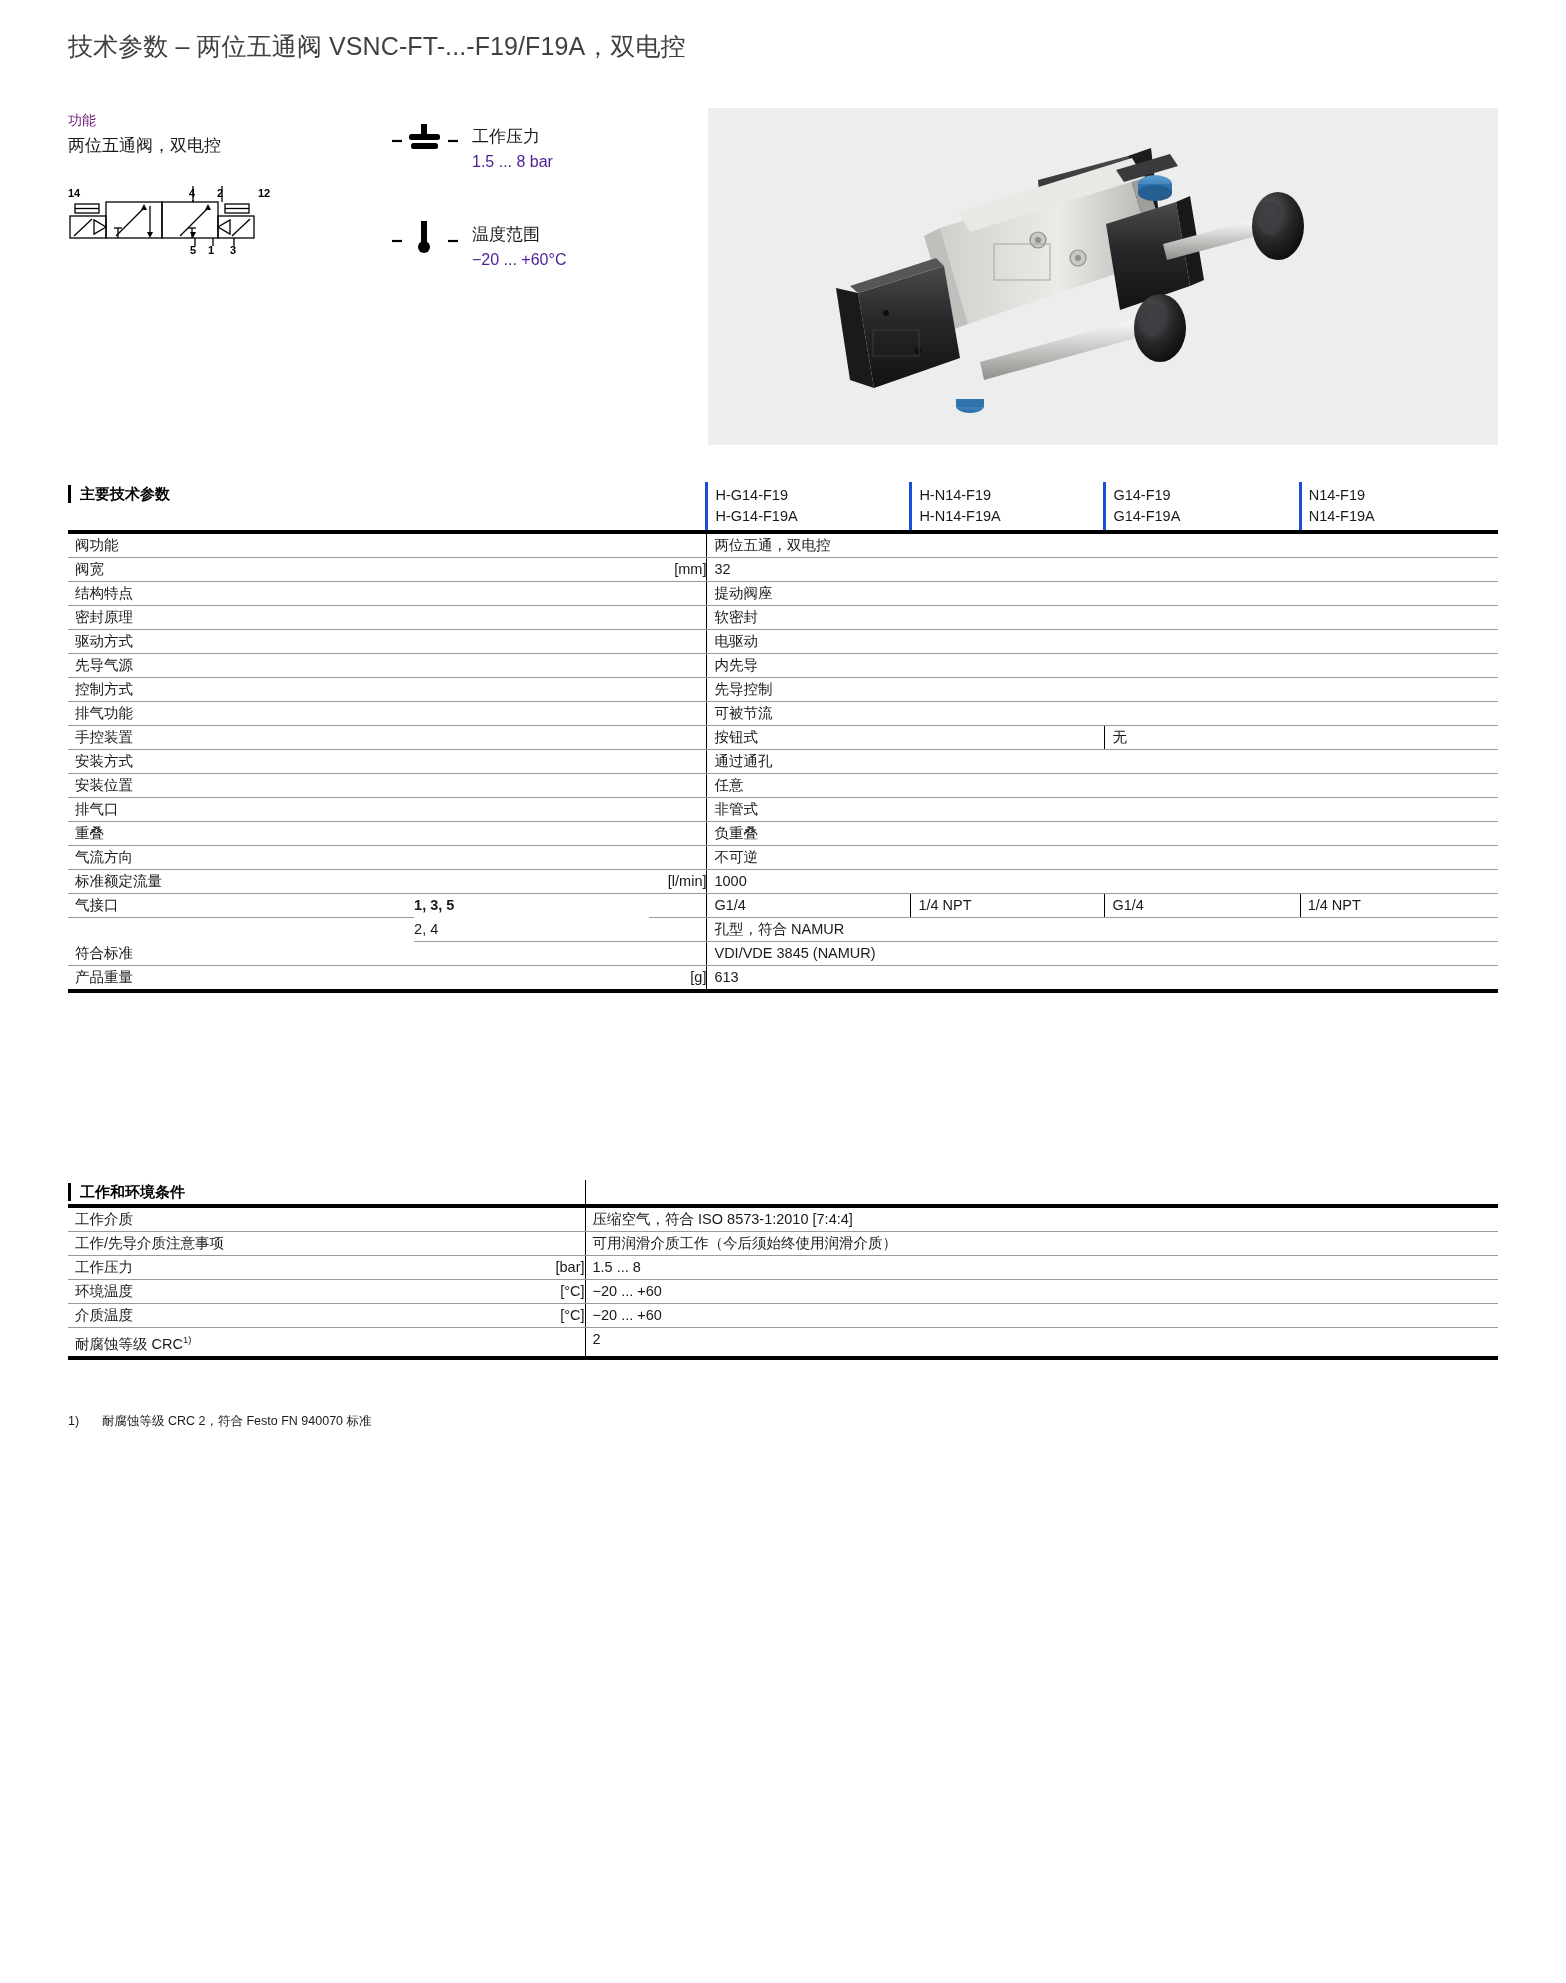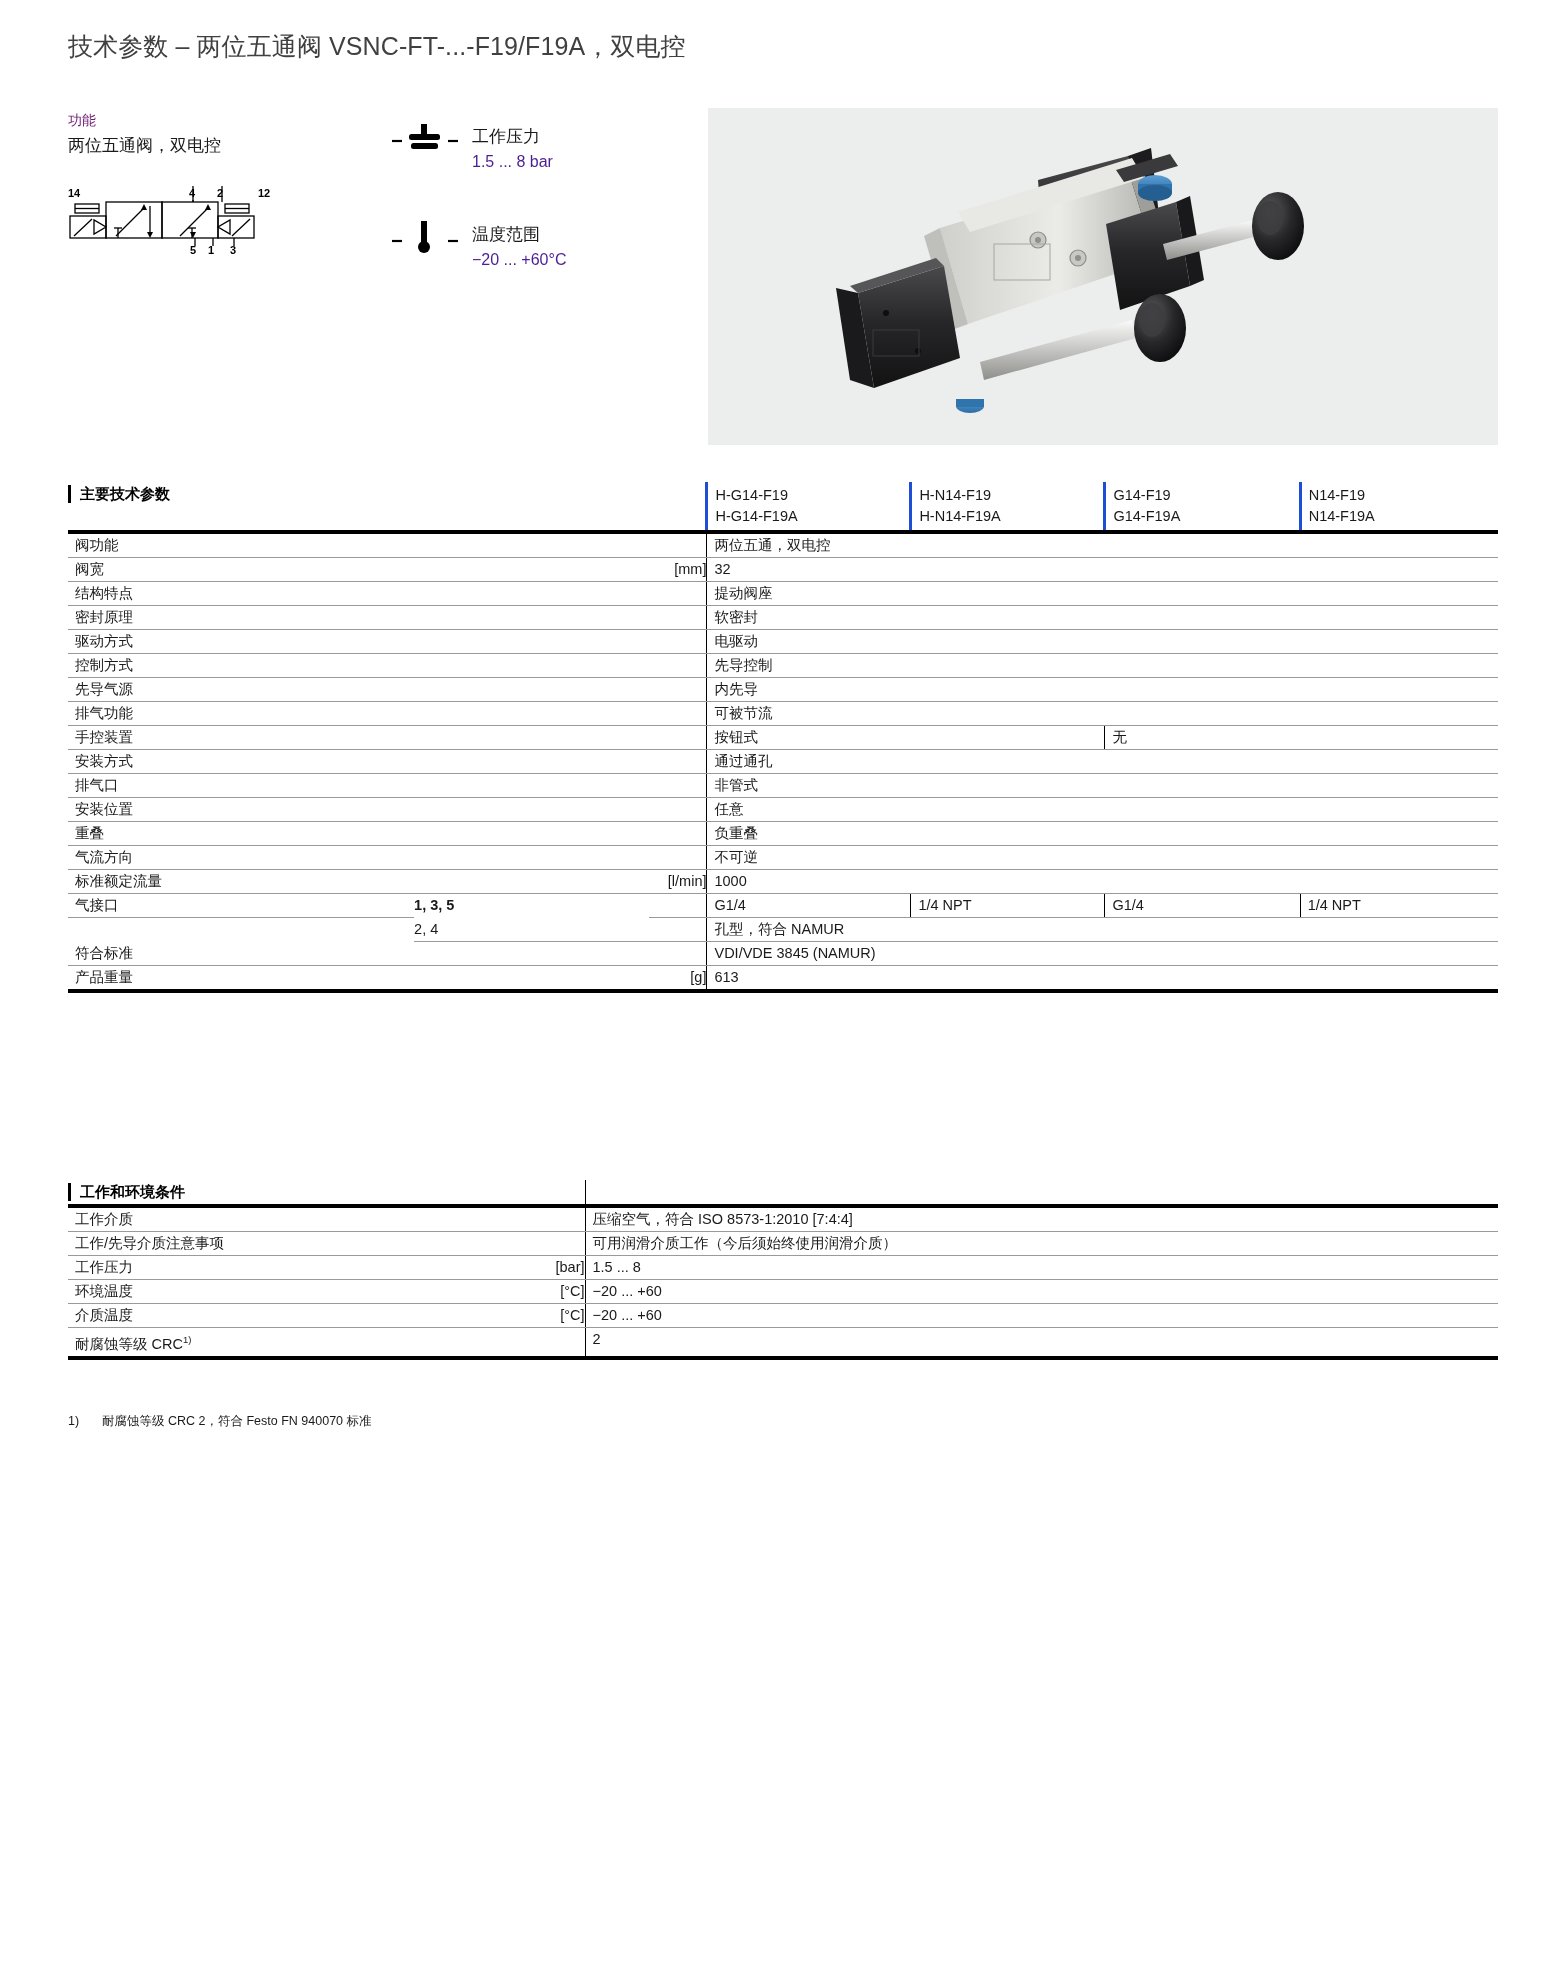--- a/index.html
+++ b/index.html
@@ -413,30 +413,30 @@
             <td class="unit"></td>
             <td class="vcol" colspan="4">软密封</td>
           </tr>
           <tr class="row">
             <td>驱动方式</td>
             <td></td>
             <td class="unit"></td>
             <td class="vcol" colspan="4">电驱动</td>
           </tr>
           <tr class="row">
+            <td>先导气源</td>
+            <td></td>
+            <td class="unit"></td>
+            <td class="vcol" colspan="4">内先导</td>
+          </tr>
+          <tr class="row">
             <td>控制方式</td>
             <td></td>
             <td class="unit"></td>
             <td class="vcol" colspan="4">先导控制</td>
-          </tr>
-          <tr class="row">
-            <td>先导气源</td>
-            <td></td>
-            <td class="unit"></td>
-            <td class="vcol" colspan="4">内先导</td>
           </tr>
           <tr class="row">
             <td>排气功能</td>
             <td></td>
             <td class="unit"></td>
             <td class="vcol" colspan="4">可被节流</td>
           </tr>
           <tr class="row">
             <td>手控装置</td>
             <td></td>
@@ -444,30 +444,30 @@
             <td class="vcol" colspan="2">按钮式</td>
             <td class="vcol" colspan="2">无</td>
           </tr>
           <tr class="row">
             <td>安装方式</td>
             <td></td>
             <td class="unit"></td>
             <td class="vcol" colspan="4">通过通孔</td>
           </tr>
           <tr class="row">
+            <td>安装位置</td>
+            <td></td>
+            <td class="unit"></td>
+            <td class="vcol" colspan="4">任意</td>
+          </tr>
+          <tr class="row">
             <td>排气口</td>
             <td></td>
             <td class="unit"></td>
             <td class="vcol" colspan="4">非管式</td>
-          </tr>
-          <tr class="row">
-            <td>安装位置</td>
-            <td></td>
-            <td class="unit"></td>
-            <td class="vcol" colspan="4">任意</td>
           </tr>
           <tr class="row">
             <td>重叠</td>
             <td></td>
             <td class="unit"></td>
             <td class="vcol" colspan="4">负重叠</td>
           </tr>
           <tr class="row">
             <td>气流方向</td>
             <td></td>

